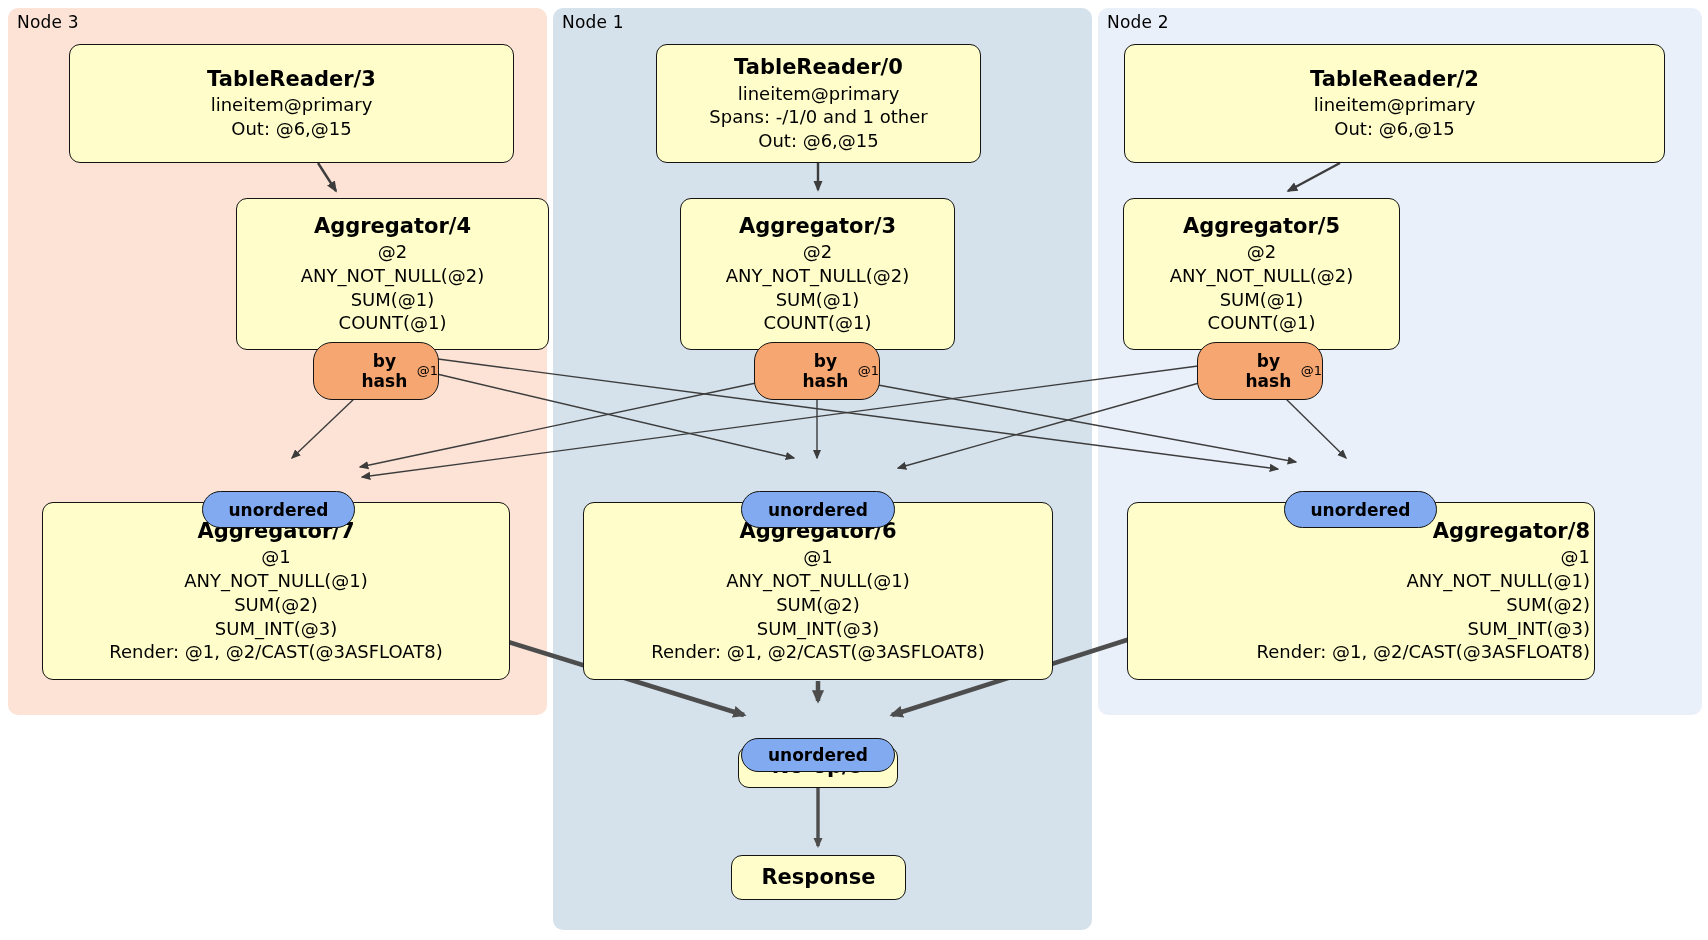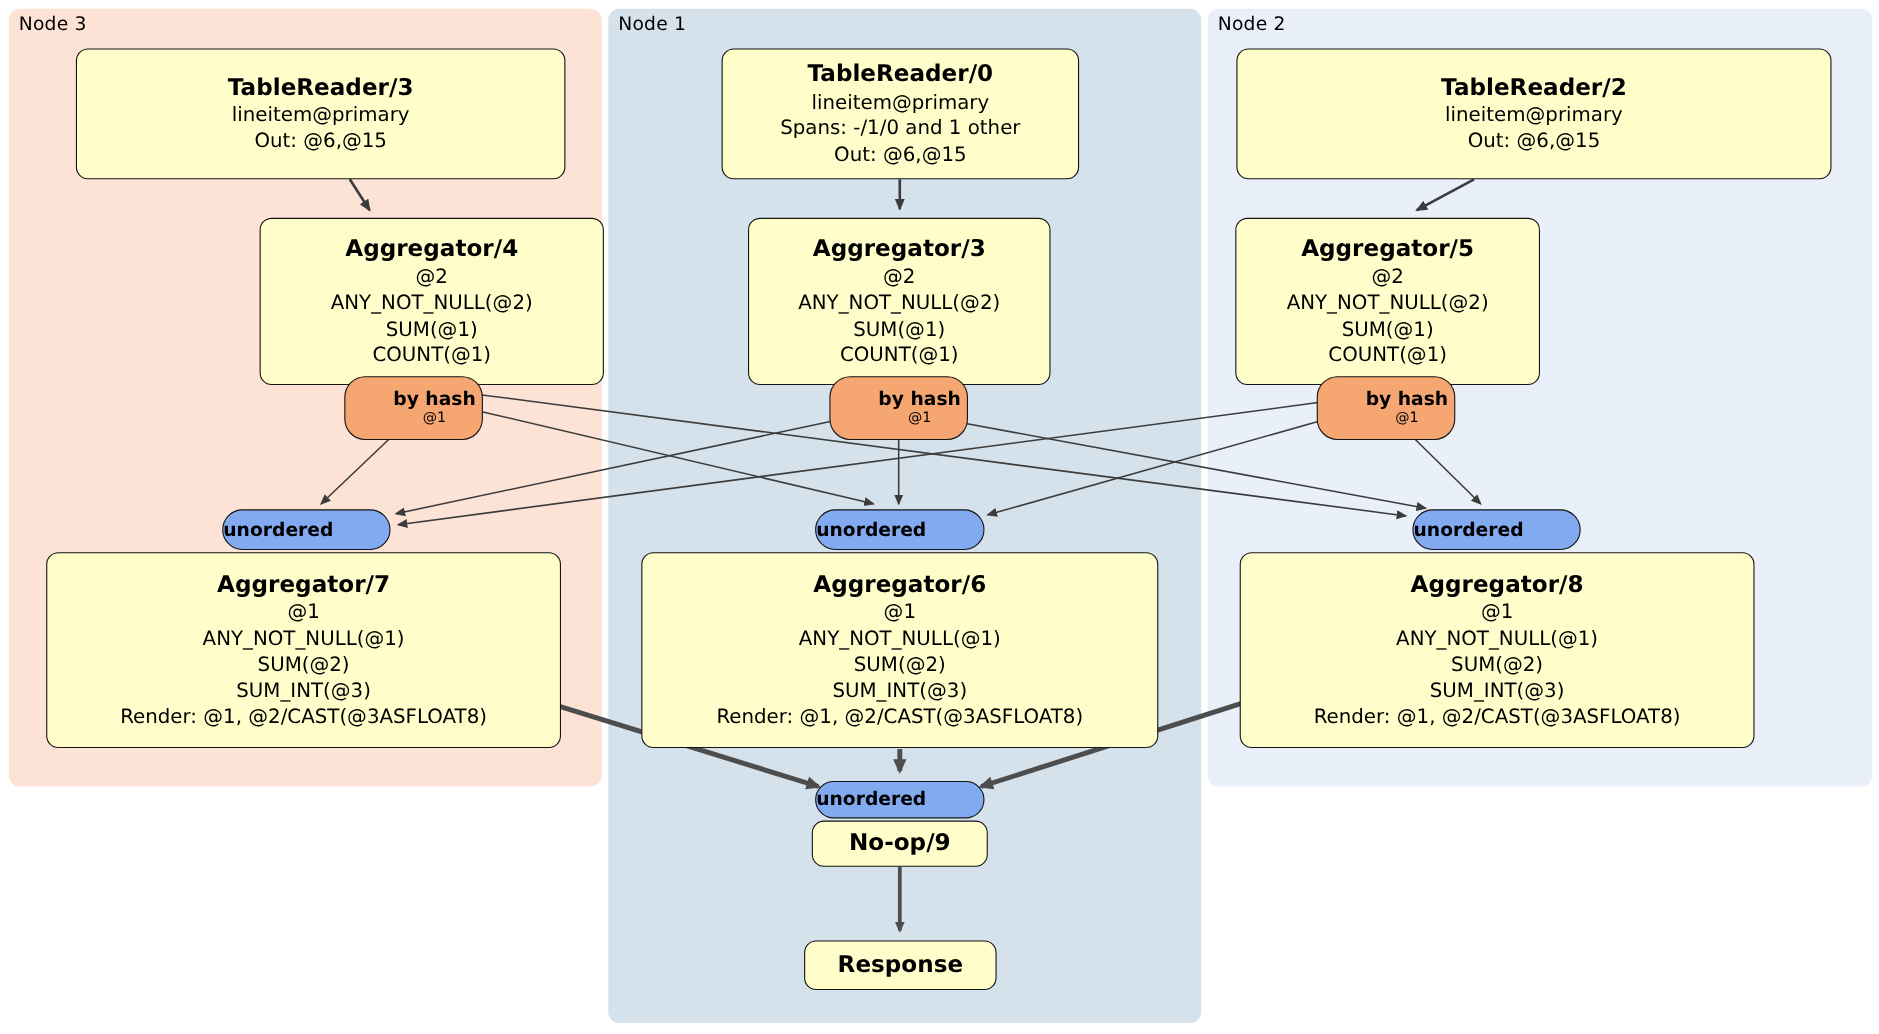--- a/index.html
+++ b/index.html
@@ -31,30 +31,30 @@
     position:absolute;background:var(--processor_bg);
     border:1.6px solid var(--border);border-radius:11px;
     display:flex;flex-direction:column;align-items:center;justify-content:center;
     text-align:center;z-index:2;padding:2px 4px;box-sizing:border-box;
   }
   .box .t{font-weight:bold;font-size:21px;line-height:1.3;}
   .box .l{font-size:18px;line-height:1.32;white-space:nowrap;}
   .router{
     position:absolute;background:var(--router_bg);
     border:1.6px solid var(--border);border-radius:19px;
-    display:flex;flex-direction:column;align-items:center;justify-content:center;
+    display:flex;flex-direction:row;align-items:center;justify-content:center;
     text-align:center;z-index:3;box-sizing:border-box;padding-left:38px;
   }
   .router .rt{font-weight:bold;font-size:17px;line-height:1.2;}
   .router .rd{font-size:13px;line-height:1.2;}
   .sync{
     position:absolute;background:var(--sync_bg);
     border:1.6px solid var(--border);border-radius:19px;
-    display:flex;align-items:center;justify-content:flex-start;
-    text-align:center;z-index:3;box-sizing:border-box;
+    display:flex;align-items:center;justify-content:center;
+    text-align:center;z-index:3;box-sizing:border-box;margin-top:28px;
   }
   .sync .st{font-weight:bold;font-size:17px;}
   .big .t{font-size:21px;}
 </style>
 </head>
 <body>
 
 <div class="band" style="left:8px;top:8px;width:539px;height:707px;background:var(--node3_bg);">
   <span class="band-label">Node 3</span>
 </div>
@@ -178,21 +178,21 @@
   <div class="l">Render: @1, @2/CAST(@3ASFLOAT8)</div>
 </div>
 <div class="box" style="left:583px;top:502px;width:470px;height:178px;">
   <div class="t">Aggregator/6</div>
   <div class="l">@1</div>
   <div class="l">ANY_NOT_NULL(@1)</div>
   <div class="l">SUM(@2)</div>
   <div class="l">SUM_INT(@3)</div>
   <div class="l">Render: @1, @2/CAST(@3ASFLOAT8)</div>
 </div>
-<div class="box" style="left:1127px;top:502px;width:468px;height:178px;">
+<div class="box" style="left:1127px;top:502px;width:468px;height:178px;align-items:flex-end;">
   <div class="t">Aggregator/8</div>
   <div class="l">@1</div>
   <div class="l">ANY_NOT_NULL(@1)</div>
   <div class="l">SUM(@2)</div>
   <div class="l">SUM_INT(@3)</div>
   <div class="l">Render: @1, @2/CAST(@3ASFLOAT8)</div>
 </div>
 
 <div class="sync" style="left:741px;top:710px;width:154px;height:34px;">
   <div class="st">unordered</div>

